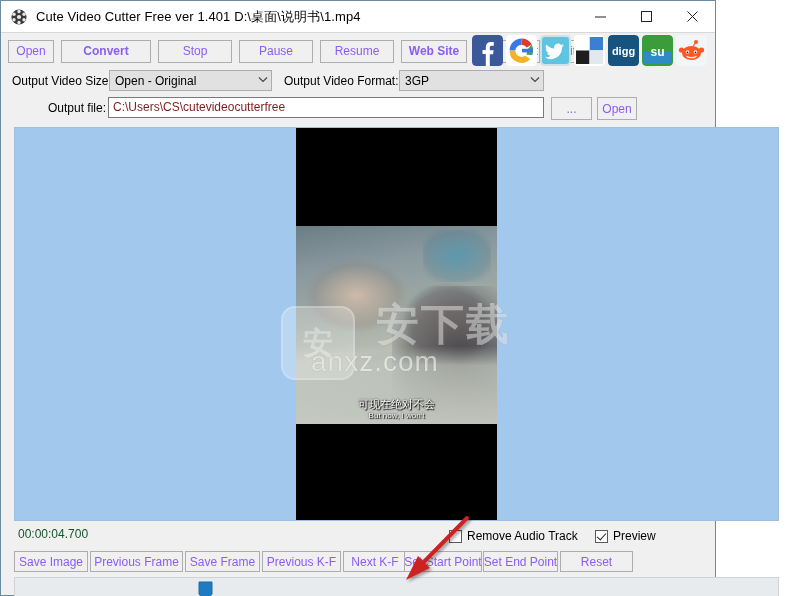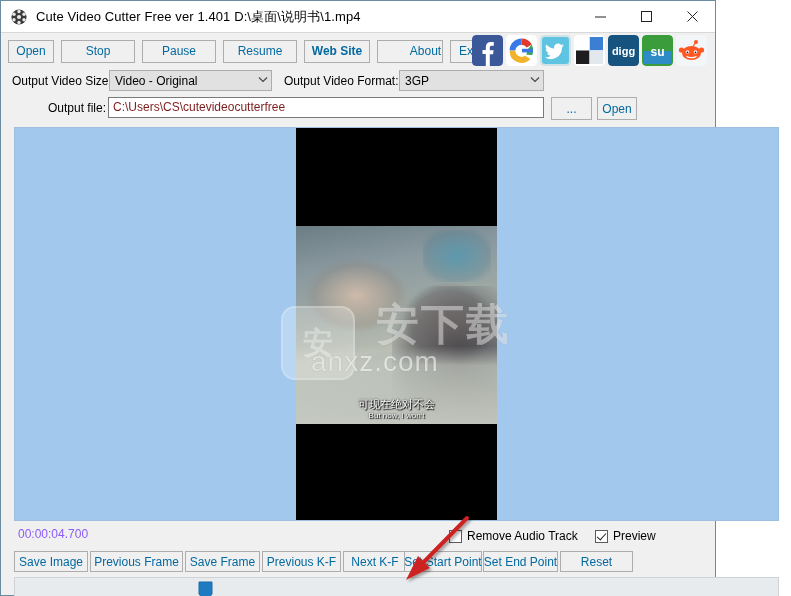--- a/index.html
+++ b/index.html
@@ -70,21 +70,21 @@
     height: 36px;
     display: flex;
     align-items: center;
   }
   .btn {
     background: #f0f0f0;
     border: 1px solid #adadad;
     height: 23px;
     font-family: "Liberation Sans", sans-serif;
     font-size: 12px;
-    color: #0369a1;
+    color: #8b5cf6;
     padding: 0 6px;
     box-sizing: border-box;
     display: flex; align-items: center; justify-content: center;
     cursor: default;
     white-space: nowrap;
   }
   .btn.bold { font-weight: bold; }
 
   .tb-btn { margin-left: 7px; }
   .tb-open    { width: 46px; }
@@ -274,21 +274,21 @@
     display: flex; align-items: center; justify-content: center;
     color: rgba(255,255,255,0.85);
     font-size: 30px; font-weight: bold;
   }
 
   
   .timecode {
     position: absolute;
     left: 17px; top: 494px;
     font-size: 12px;
-    color: #8b5cf6;
+    color: #14532d;
   }
   .chk-wrap {
     position: absolute;
     display: flex; align-items: center;
     font-size: 12px; color: #000;
     cursor: default;
   }
   .chk-box {
     width: 13px; height: 13px;
     border: 1px solid #5a5a5a;
@@ -378,20 +378,21 @@
             <line x1="10.5" y1="0.5" x2="0.5" y2="10.5" stroke="#222" stroke-width="1"></line>
           </svg>
       </div>
     </div>
   </div>
 
   <div class="client">
 
     <div class="toolbar">
       <div class="btn tb-btn tb-open">Open</div>
+      <div class="btn tb-btn tb-convert bold">Convert</div>
       <div class="btn tb-btn tb-stop">Stop</div>
       <div class="btn tb-btn tb-pause">Pause</div>
       <div class="btn tb-btn tb-resume">Resume</div>
       <div class="btn tb-btn tb-website bold">Web Site</div>
       <div class="btn tb-btn tb-about">About</div>
       <div class="btn tb-btn tb-exit">Exit</div>
 
       <div class="social">
 
         <span class="social-icon">
@@ -461,21 +462,21 @@
             <circle cx="20" cy="7" r="2" fill="#ff5722"></circle>
             <line x1="17" y1="11.5" x2="19.6" y2="7.6" stroke="#ff5722" stroke-width="1.2"></line>
           </svg>
         </span>
       </div>
     </div>
 
     <div class="row-settings">
       <span class="lbl" style="left:11px; top:1px;">Output Video Size:</span>
       <div class="combo" style="left:108px; top:0px; width:163px;">
-        <span class="cval">Video - Original</span>
+        <span class="cval">Open - Original</span>
         <span class="carr">
           <svg width="10" height="7" viewBox="0 0 10 7">
               <path d="M1 1.5 L5 5.5 L9 1.5" stroke="#444" stroke-width="1.1" fill="none"></path>
             </svg>
         </span>
       </div>
       <span class="lbl" style="left:283px; top:1px;">Output Video Format:</span>
       <div class="combo" style="left:398px; top:0px; width:145px;">
         <span class="cval">3GP</span>
         <span class="carr">

